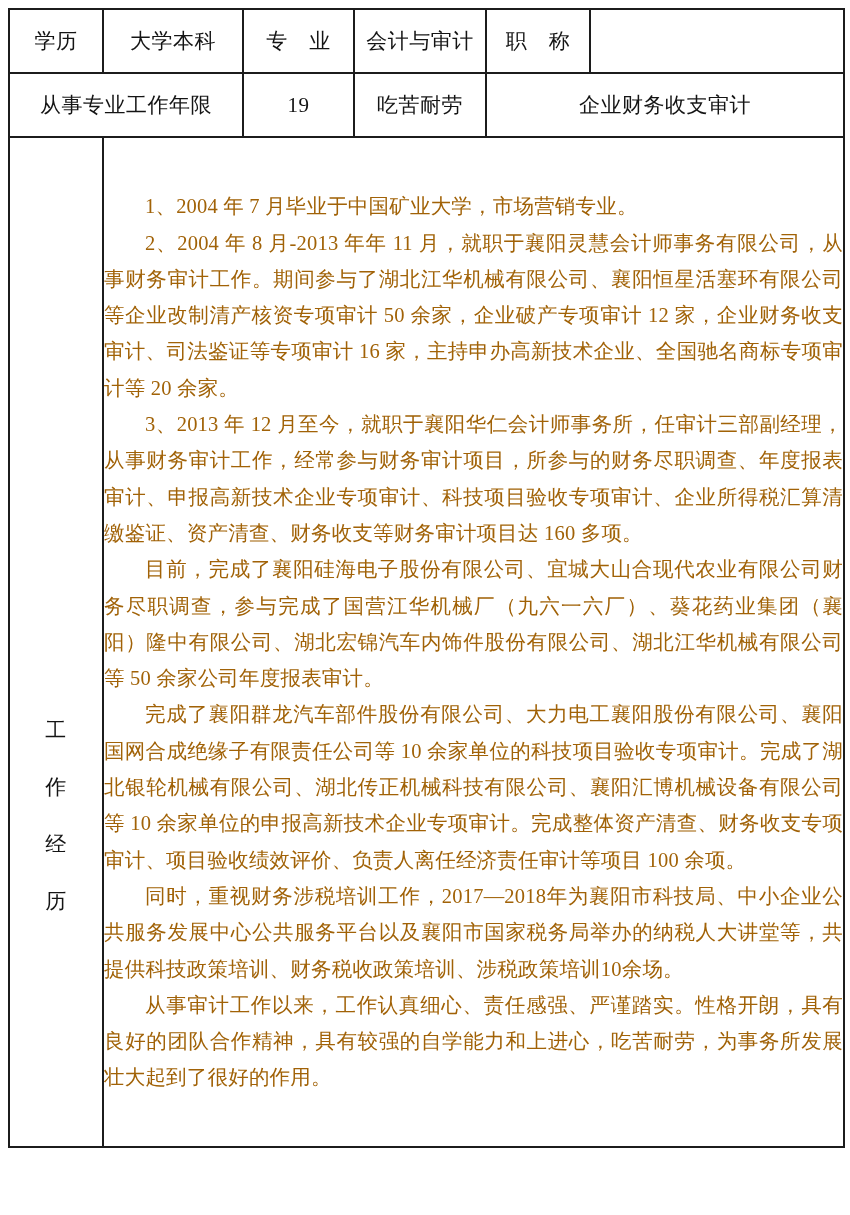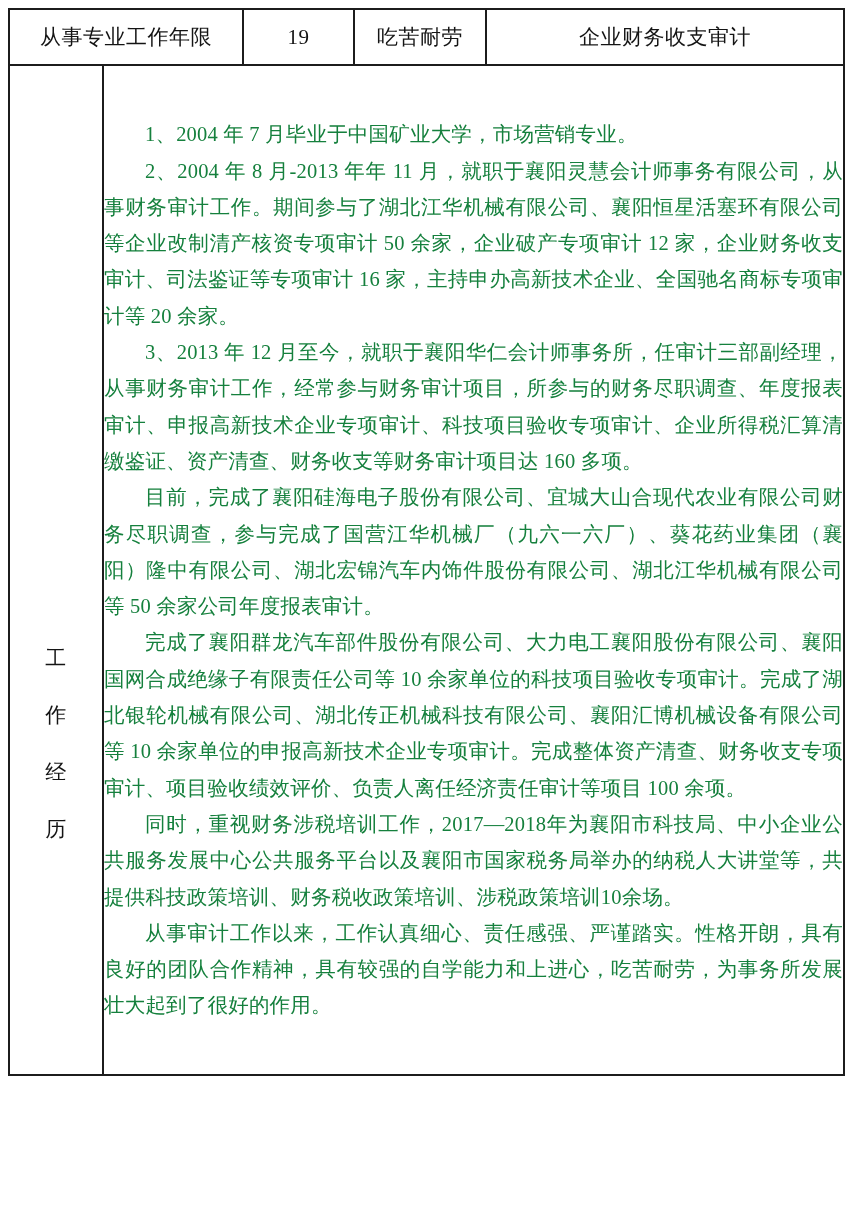--- a/index.html
+++ b/index.html
@@ -27,21 +27,21 @@
     padding: 0;
     text-align: center;
     vertical-align: middle;
     font-size: 21px;
     letter-spacing: 0.5px;
     color: #141414;
     overflow: hidden;
   }
   tr.r-head1 { height: 62px; }
   tr.r-head2 { height: 64px; }
-  tr.r-head3 { height: 56px; }
+  tr.r-head3 { height: 64px; }
   tr.r-body  { height: 1010px; }
 
   td.v-label-cell {
     vertical-align: top;
   }
   .v-label {
     display: flex;
     flex-direction: column;
     align-items: center;
     padding-top: 348px;
@@ -58,37 +58,45 @@
     padding: 46px 4px 0 4px;
   }
   .content-cell p {
     margin: 0;
     font-size: 20.5px;
     line-height: 36.3px;
     text-align: justify;
     text-justify: inter-ideograph;
     text-indent: 2em;
     letter-spacing: 0.2px;
-    color: #15803d;
+    color: #a16207;
   }
 </style>
 </head>
 <body>
 
 <div class="page">
   <table class="resume">
     <colgroup>
       <col style="width:94px">
       <col style="width:140px">
       <col style="width:111px">
       <col style="width:132px">
       <col style="width:104px">
       <col style="width:254px">
     </colgroup>
     <tbody>
+      <tr class="r-head2">
+        <td>学历</td>
+        <td>大学本科</td>
+        <td>专　业</td>
+        <td>会计与审计</td>
+        <td>职　称</td>
+        <td></td>
+      </tr>
       <tr class="r-head3">
         <td colspan="2">从事专业工作年限</td>
         <td>19</td>
         <td>吃苦耐劳</td>
         <td colspan="2">企业财务收支审计</td>
       </tr>
       <tr class="r-body">
         <td class="v-label-cell">
           <div class="v-label">
             <span>工</span>

